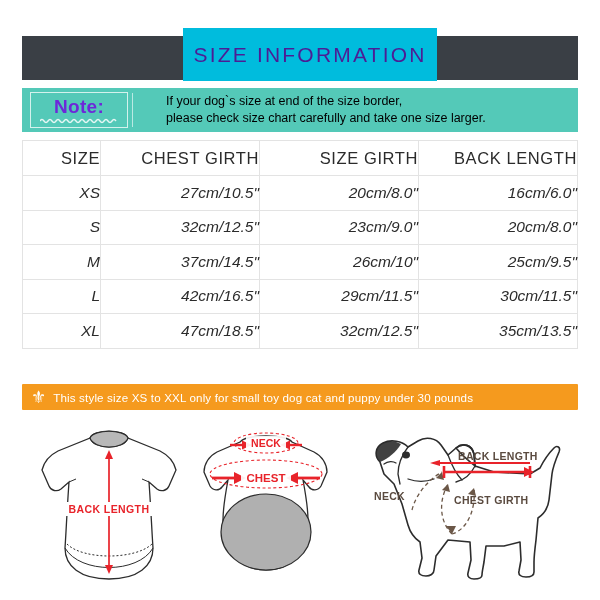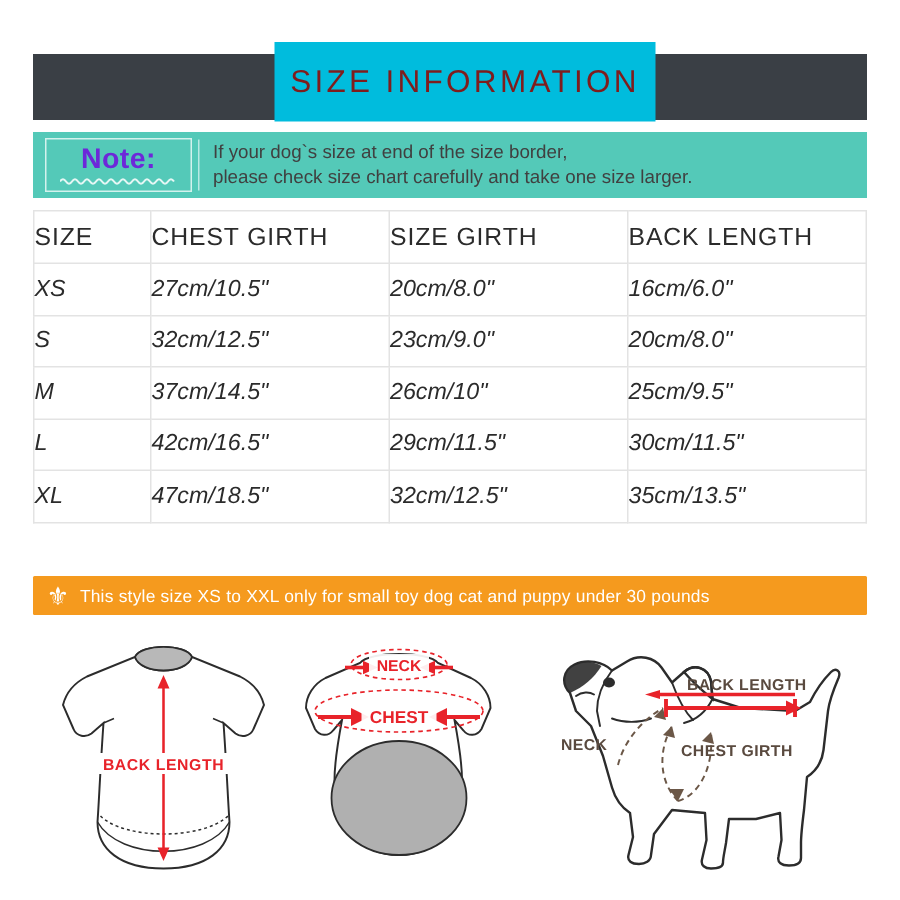--- a/index.html
+++ b/index.html
@@ -34,21 +34,21 @@
     left: 183px;
     top: 28px;
     width: 254px;
     height: 53px;
     background: #00bcdd;
     display: flex;
     align-items: center;
     justify-content: center;
   }
   .header-title-box .title-text {
-    color: #7f1d1d;
+    color: #4c1d95;
     font-size: 21px;
     letter-spacing: 2.2px;
     font-weight: 400;
     white-space: nowrap;
   }
 
   
   .note-strip {
     position: absolute;
     left: 22px;
@@ -85,38 +85,39 @@
     opacity: 0.85;
   }
   .note-divider {
     width: 1px;
     height: 34px;
     background: rgba(255,255,255,0.6);
     margin: 0 9px 0 4px;
     flex: none;
   }
   .note-text {
-    color: #404040;
+    color: #000000;
     font-size: 12.5px;
     line-height: 1.33;
     white-space: pre-line;
+    margin-left: 24px;
   }
 
   
   .size-table {
     position: absolute;
     left: 22px;
     top: 140px;
     width: 556px;
     border-collapse: collapse;
     table-layout: fixed;
   }
   .size-table td {
     border: 1px solid #e3e3e3;
-    text-align: left;
+    text-align: right;
     color: #2b2b2b;
     height: 33.5px;
     padding: 0;
   }
   .size-table tr.head td {
     font-size: 16.5px;
     letter-spacing: 0.6px;
     height: 34px;
   }
   .size-table tr.body td {

